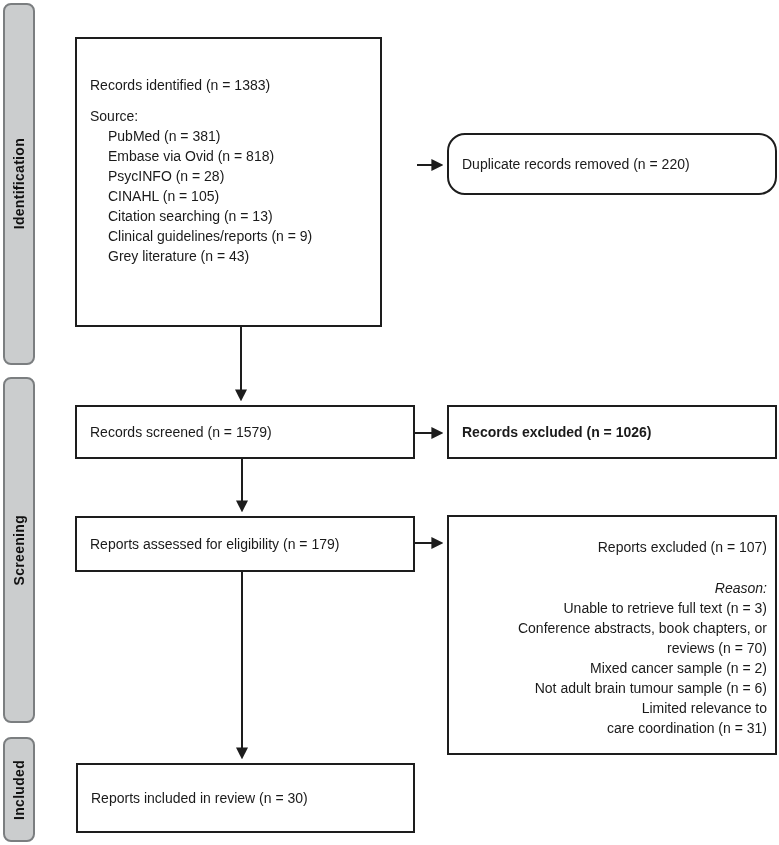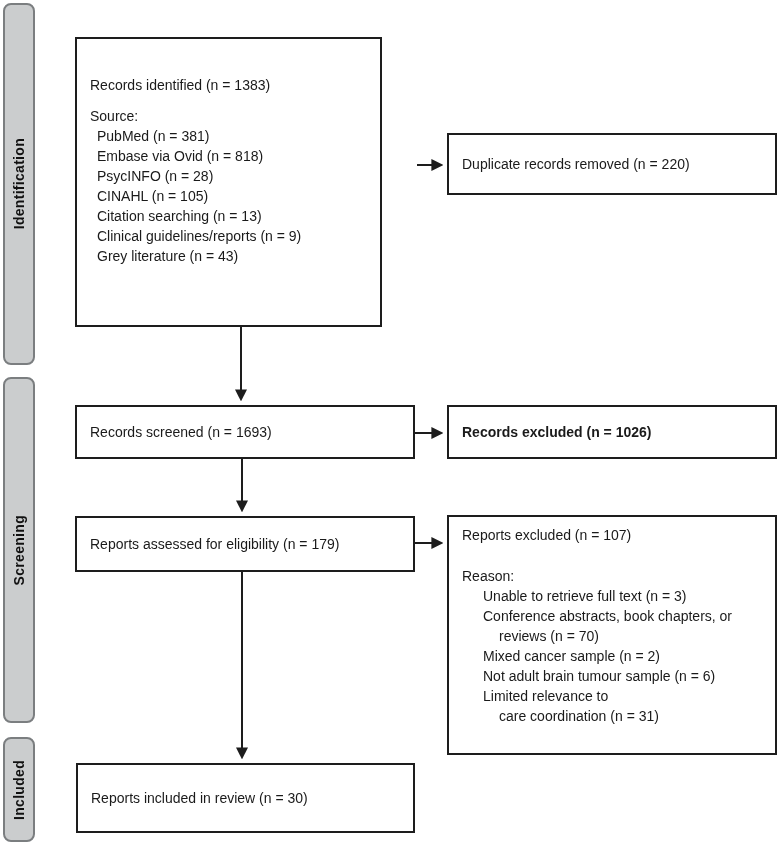--- a/index.html
+++ b/index.html
@@ -52,30 +52,32 @@
   .box.single {
     display: flex;
     align-items: center;
     padding-left: 13px;
     padding-right: 8px;
   }
   .box.multi {
     padding: 36px 8px 0 13px;
   }
   .box.multi.tight {
-    padding-top: 8px;
+    padding-top: 20px;
+    text-align: right;
   }
   .sub-label {
     margin-top: 11px;
   }
   .sub-label.close {
     margin-top: 21px;
+    font-style: italic;
   }
   .box-list {
-    margin-left: 7px;
+    margin-left: 18px;
   }
   .box-list.reasons {
     margin-left: 21px;
   }
   .list-line {
     white-space: nowrap;
   }
   .list-line.cont {
     padding-left: 16px;
   }
@@ -116,26 +118,26 @@
       <div class="list-line">PubMed (n = 381)</div>
       <div class="list-line">Embase via Ovid (n = 818)</div>
       <div class="list-line">PsycINFO (n = 28)</div>
       <div class="list-line">CINAHL (n = 105)</div>
       <div class="list-line">Citation searching (n = 13)</div>
       <div class="list-line">Clinical guidelines/reports (n = 9)</div>
       <div class="list-line">Grey literature (n = 43)</div>
     </div>
   </div>
 
-  <div class="box single" style="left:447px; top:133px; width:330px; height:62px;">
+  <div class="box single" style="left:447px; top:133px; width:330px; height:62px;border-radius:18px;">
     <div>Duplicate records removed (n = 220)</div>
   </div>
 
   <div class="box single" style="left:75px; top:405px; width:340px; height:54px;">
-    <div>Records screened (n = 1693)</div>
+    <div>Records screened (n = 1579)</div>
   </div>
 
   <div class="box single" style="left:447px; top:405px; width:330px; height:54px;font-weight:bold;">
     <div>Records excluded (n = 1026)</div>
   </div>
 
   <div class="box single" style="left:75px; top:516px; width:340px; height:56px;">
     <div>Reports assessed for eligibility (n = 179)</div>
   </div>
 

